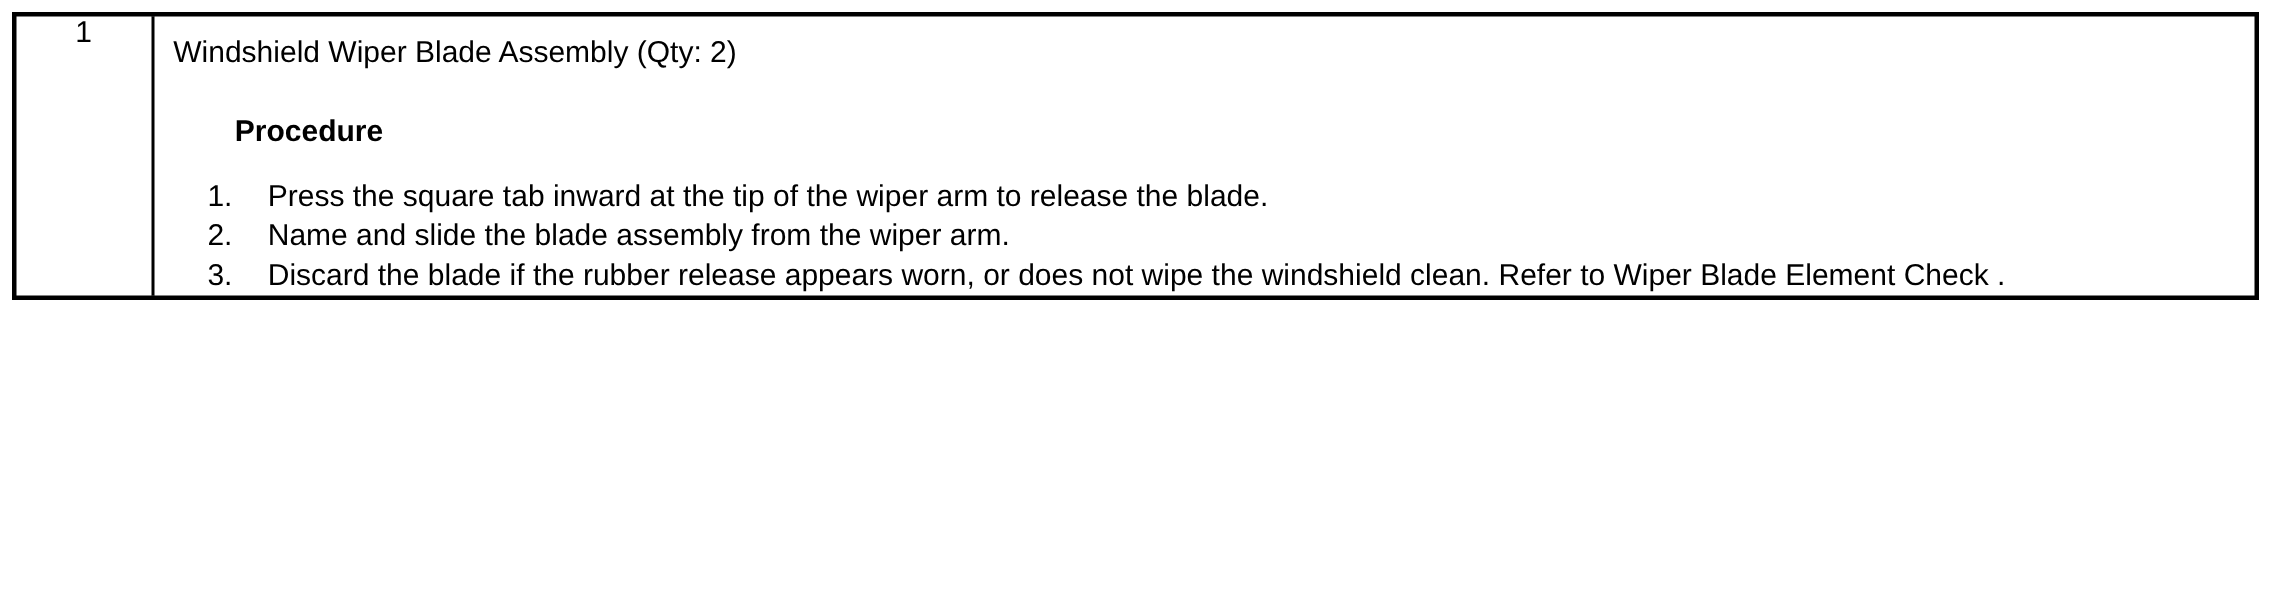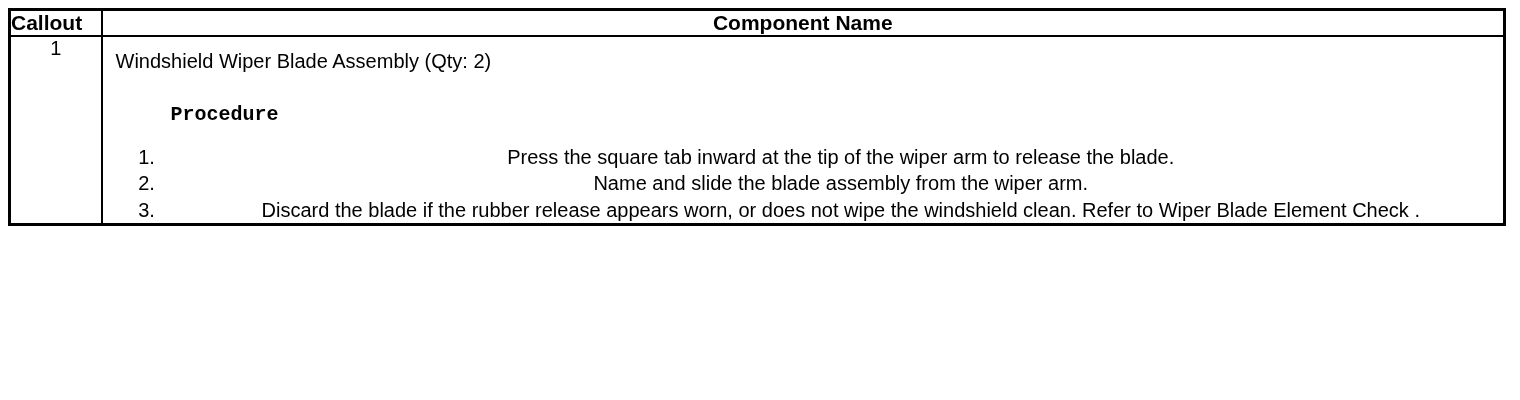--- a/index.html
+++ b/index.html
@@ -77,49 +77,43 @@
   }
   .component-name {
     font-size: 20px;
     line-height: 1.15;
     margin: 13px;
   }
   .procedure-heading {
     font-weight: bold;
     font-size: 20px;
     line-height: 1.15;
-    margin: 30px 0 0 68px;
-    font-family: Liberation Mono, monospace;
+    margin: 30px 0 0 54px;
   }
   .steps {
     margin: 18px 0 0 0;
     padding: 0 0 0 58px;
     list-style-type: decimal;
     list-style-position: outside;
     font-size: 20px;
   }
   .steps li {
     line-height: 1.32;
     padding-left: 18px;
-    text-align: center;
   }
 </style>
 </head>
 <body>
 
 <table class="doc-table">
   <colgroup>
     <col style="width:92px">
     <col>
   </colgroup>
   <tbody>
-    <tr>
-      <td class="hdr-callout">Callout</td>
-      <td class="hdr-component">Component Name</td>
-    </tr>
 
 
     <tr>
       <td class="callout-cell">1</td>
       <td class="detail-cell">
         <p class="component-name">Windshield Wiper Blade Assembly (Qty: 2)</p>
         <p class="procedure-heading">Procedure</p>
         <ol class="steps">
           <li>Press the square tab inward at the tip of the wiper arm to release the blade.</li>
           <li>Name and slide the blade assembly from the wiper arm.</li>

